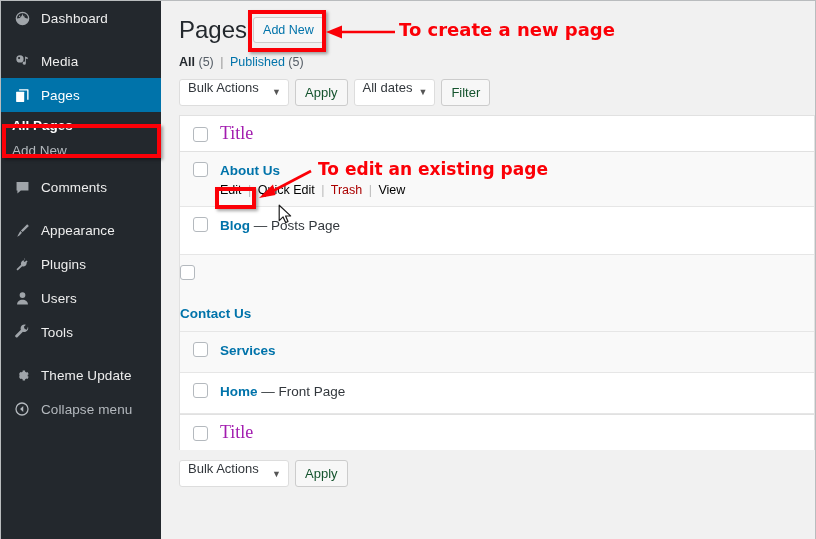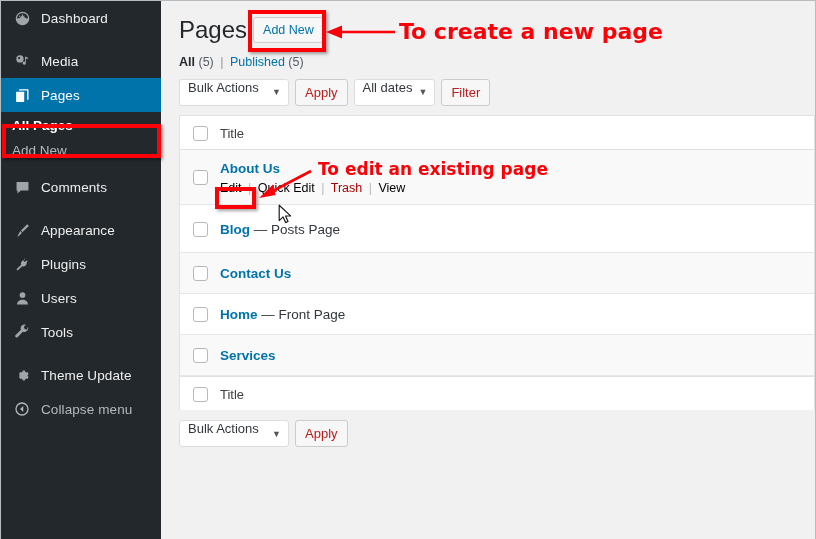--- a/index.html
+++ b/index.html
@@ -118,38 +118,38 @@
     transform: translateY(-50%);
     font-size: 9px; color: #555;
   }
   .wp-button {
     display: inline-flex; align-items: center; justify-content: center;
     height: 27px; padding: 0 9px;
     background: #f7f7f7;
     border: 1px solid #ccc;
     border-radius: 3px;
     font-size: 13px;
-    color: #b91c1c;
+    color: #14532d;
     cursor: pointer;
     text-align: right;
   }
   #dates-select { min-width: 78px; }
 
   
   #pages-table {
     margin-top: 9px;
     width: 636px;
     background: #fff;
     border: 1px solid #e1e1e1;
     border-bottom: none;
   }
   .trow {
     position: relative;
     display: flex;
-    align-items: center;
+    align-items: flex-start;
     border-bottom: 1px solid #e6e6e6;
     background: #fff;
     padding: 9px 4px 9px 0;
     min-height: 38px;
   }
   .trow.alt { background: #f9f9f9; }
   .trow.header-row, .trow.footer-row {
     align-items: center;
     padding: 7px 0;
     min-height: 34px;
@@ -174,24 +174,25 @@
     font-weight: bold;
     color: #0073aa;
     cursor: pointer;
   }
   .row-suffix {
     font-size: 13.5px;
     font-weight: normal;
     color: #32373c;
   }
   .col-head {
-    font-size: 13px;
-    color: #404040;
+    font-size: 18px;
+    color: #a21caf;
     font-weight: normal;
     cursor: pointer;
+    font-family: Liberation Serif, serif;
   }
   .row-actions {
     margin-top: 4px;
     font-size: 12.5px;
     color: #0073aa;
   }
   .row-actions .ra {
     color: #000000;
     cursor: pointer;
   }
@@ -405,44 +406,44 @@
 
       <div class="trow" style="min-height:48px;">
         <div class="cb-cell">
           <div class="cb"></div>
         </div>
         <div class="title-cell">
           <span class="row-title">Blog</span><span class="row-suffix"> — Posts Page</span>
         </div>
       </div>
 
+      <div class="trow alt" style="min-height:41px;flex-direction:column;">
+        <div class="cb-cell">
+          <div class="cb"></div>
+        </div>
+        <div class="title-cell">
+          <span class="row-title">Contact Us</span><span class="row-suffix"></span>
+        </div>
+      </div>
+
       <div class="trow alt" style="min-height:41px;">
         <div class="cb-cell">
           <div class="cb"></div>
         </div>
         <div class="title-cell">
-          <span class="row-title">Contact Us</span><span class="row-suffix"></span>
+          <span class="row-title">Services</span><span class="row-suffix"></span>
         </div>
       </div>
 
       <div class="trow" style="min-height:41px;">
         <div class="cb-cell">
           <div class="cb"></div>
         </div>
         <div class="title-cell">
           <span class="row-title">Home</span><span class="row-suffix"> — Front Page</span>
-        </div>
-      </div>
-
-      <div class="trow alt" style="min-height:41px;">
-        <div class="cb-cell">
-          <div class="cb"></div>
-        </div>
-        <div class="title-cell">
-          <span class="row-title">Services</span><span class="row-suffix"></span>
         </div>
       </div>
 
       <div class="trow footer-row">
         <div class="cb-cell">
           <div class="cb"></div>
         </div>
         <div class="title-cell">
           <span class="col-head">Title</span>
         </div>
@@ -462,21 +463,21 @@
 
   <div class="ann-box" style="left:247px; top:9px; width:78px; height:42px;"></div>
 
   <div class="ann-box" style="left:214px; top:186px; width:41px; height:22px;"></div>
 
   <svg class="ann-arrow" style="left:322px; top:20px;" width="75" height="22" viewBox="0 0 75 22">
     <line x1="72" y1="11" x2="16" y2="11" stroke="#fb0007" stroke-width="2.6"></line>
     <polygon points="3,11 19,4.5 19,17.5" fill="#fb0007"></polygon>
   </svg>
 
-  <div class="ann-text" style="left:398px; top:18px; font-size:22px;">To create a new page</div>
+  <div class="ann-text" style="left:398px; top:18px; font-size:18px;">To create a new page</div>
 
   <svg class="ann-arrow" style="left:252px; top:167px;" width="62" height="32" viewBox="0 0 62 32">
     <line x1="58" y1="3" x2="16" y2="25" stroke="#fb0007" stroke-width="2.6"></line>
     <polygon points="6,30 20,16.5 22.5,27" fill="#fb0007"></polygon>
   </svg>
 
   <div class="ann-text" style="left:317px; top:158px; font-size:17px;">To edit an existing page</div>
 
   <svg class="cursor-arrow" style="left:277px; top:203px;" width="16" height="22" viewBox="0 0 16 22">
     <path d="M1.2 1.2 L1.2 16.6 L5.1 12.9 L7.6 18.6 L10.0 17.5 L7.6 12.0 L12.6 11.9 Z" fill="#ffffff" stroke="#1d1d1d" stroke-width="1.2" stroke-linejoin="round"></path>

